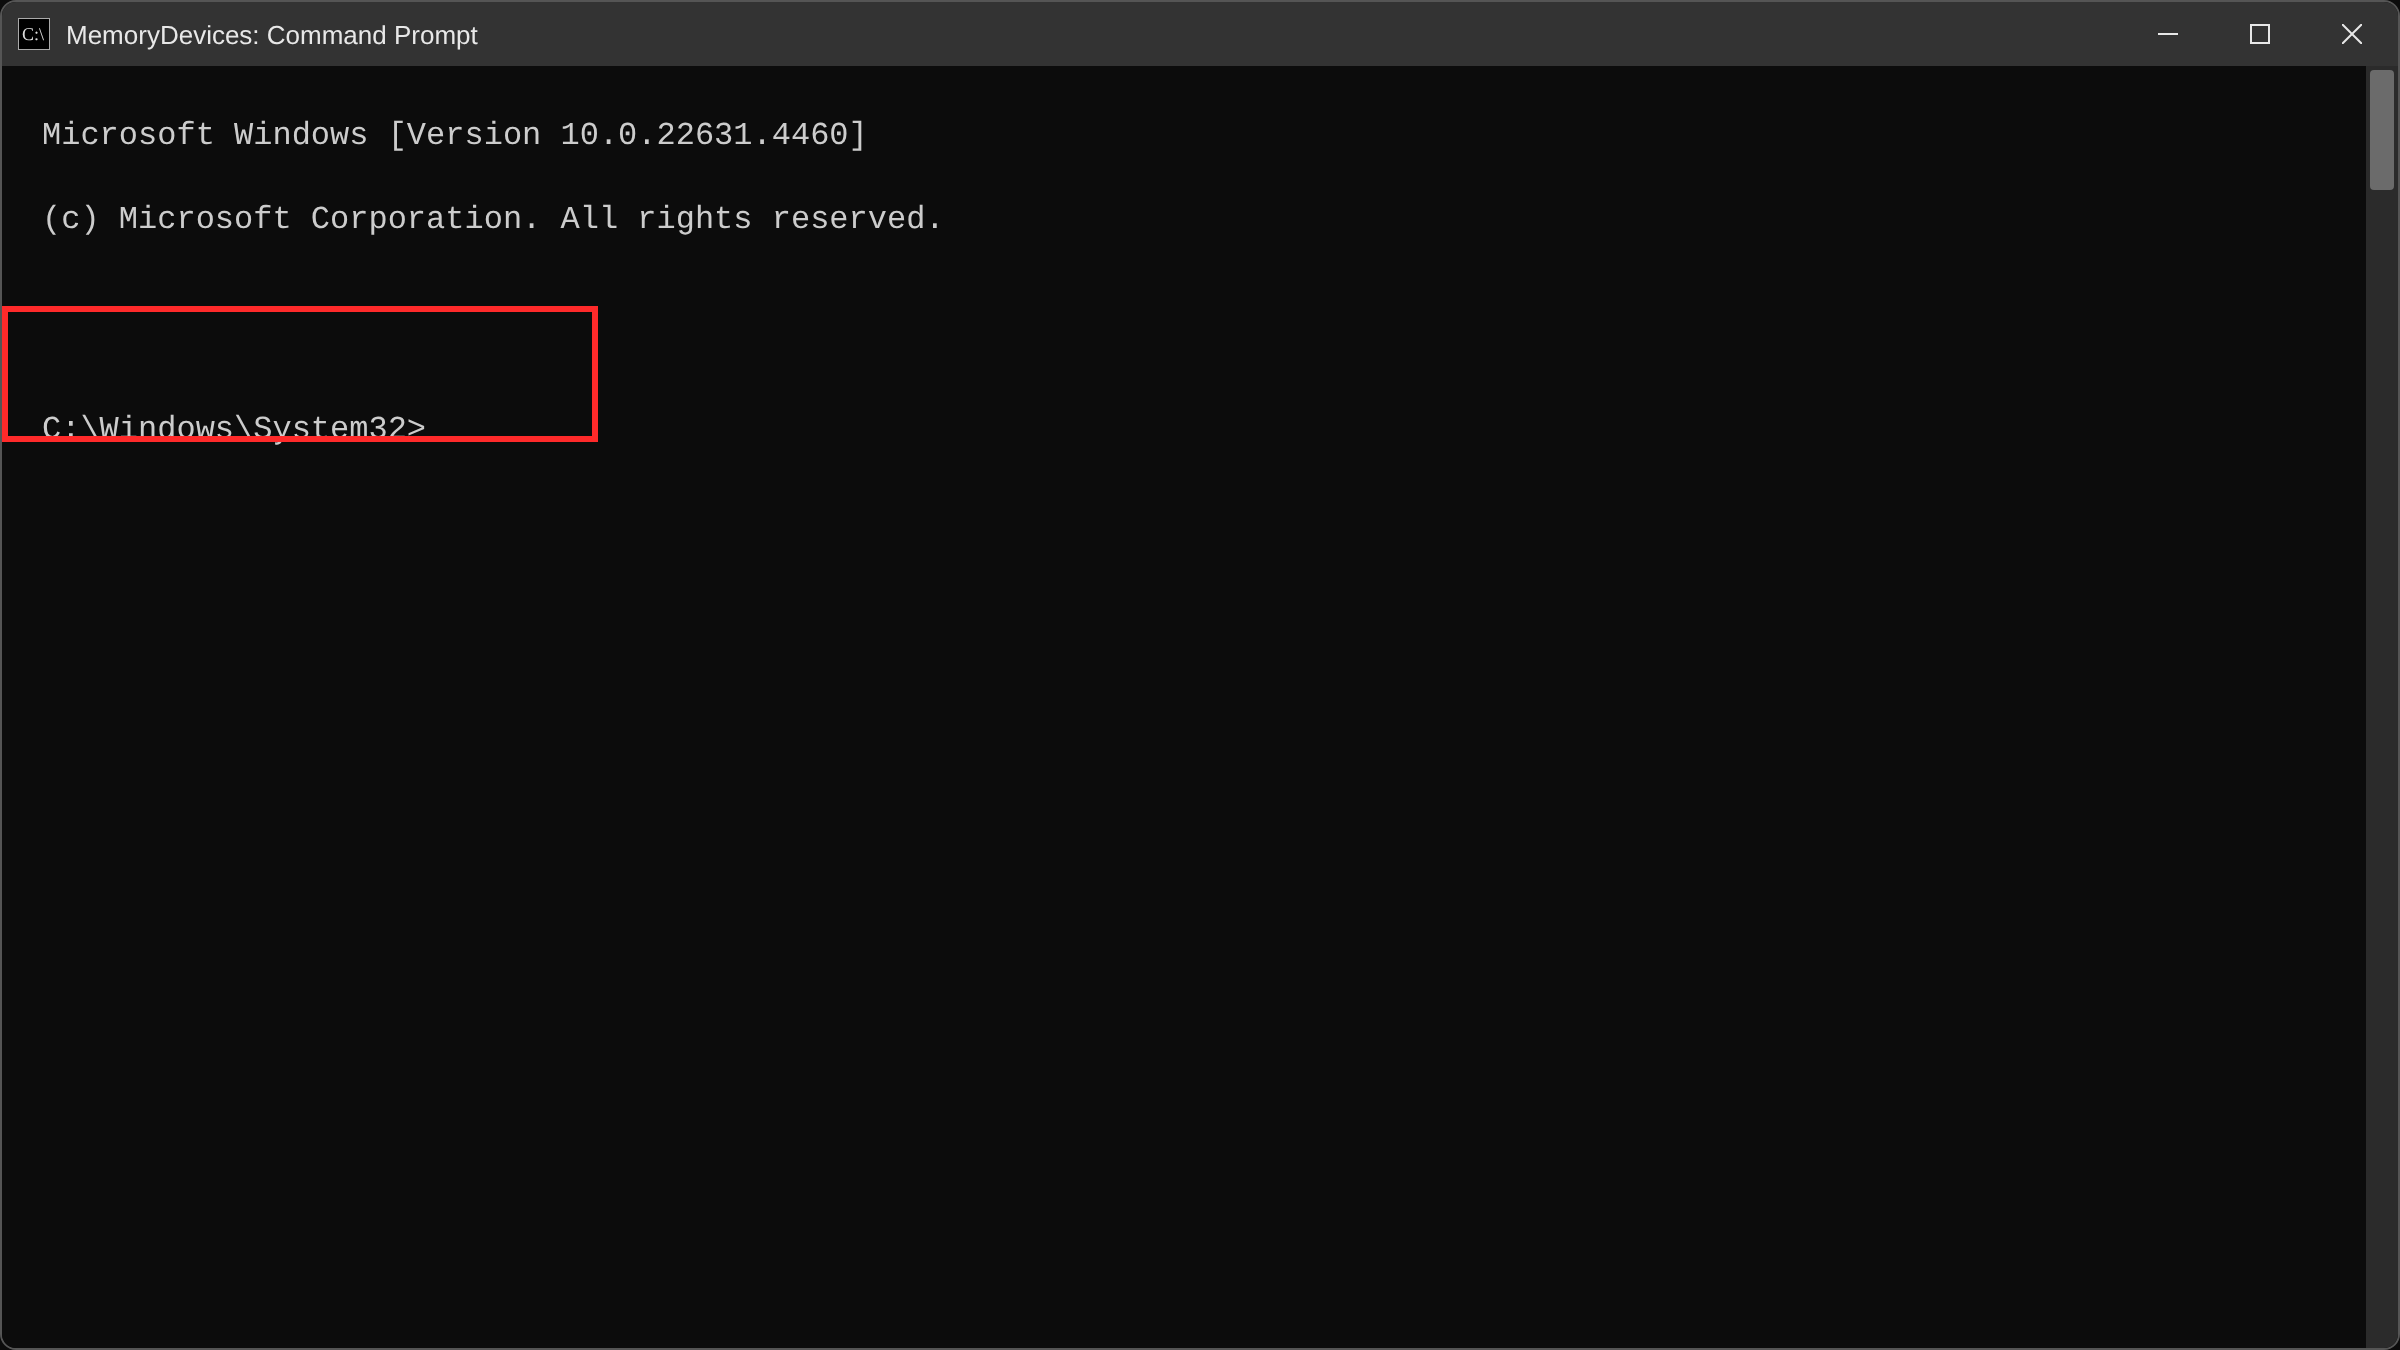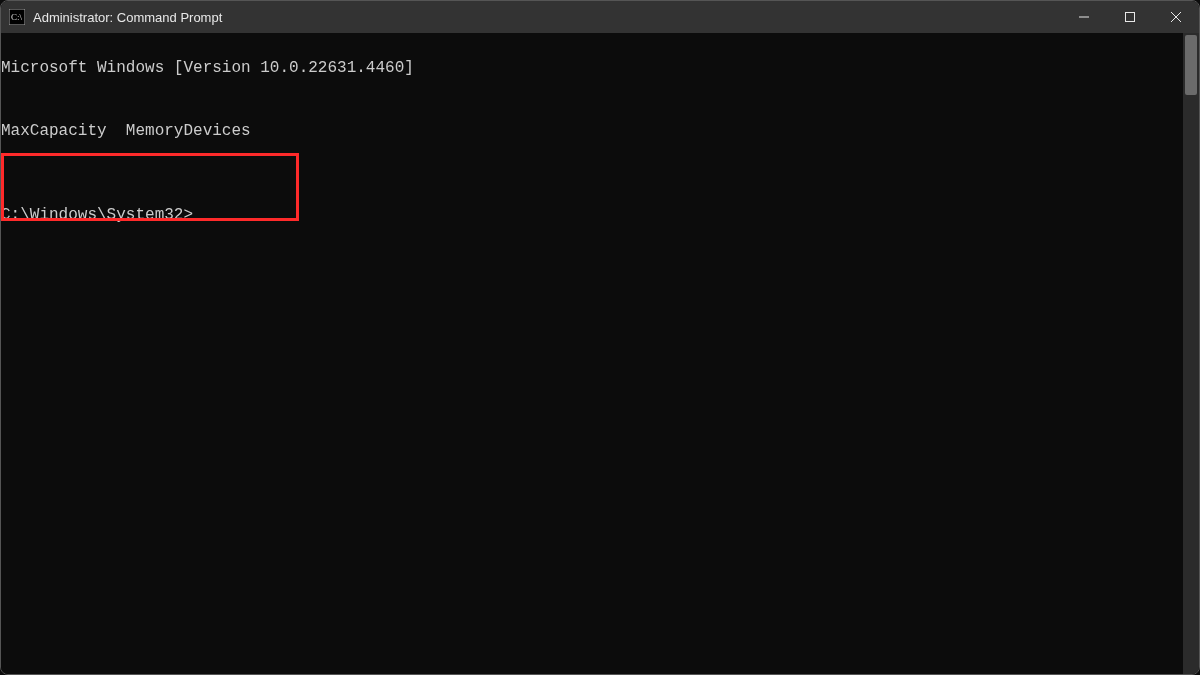--- a/index.html
+++ b/index.html
@@ -49,21 +49,21 @@
       display: flex;
       min-height: 0;
     }
     .terminal {
       flex: 1;
       background: #0c0c0c;
       color: #cccccc;
       font-family: Consolas, 'Courier New', monospace;
       font-size: 16px;
       line-height: 21px;
-      padding: 4px 0 4px 0;
+      padding: 4px 0 4px 20px;
       white-space: pre;
       position: relative;
       overflow: hidden;
     }
     .terminal-line { white-space: pre; }
     .highlight-box {
       position: absolute;
       border: 3px solid #ff2a2a;
       pointer-events: none;
     }
@@ -88,21 +88,21 @@
 <body>
 
 <div class="window">
   <div class="titlebar">
     <span class="app-icon">
       <svg width="16" height="16" viewBox="0 0 16 16">
         <rect x="0" y="0" width="16" height="16" fill="#000" stroke="#aaa" stroke-width="1"></rect>
         <text x="2" y="11" font-size="9" fill="#ddd" font-family="Consolas">C:\</text>
       </svg>
     </span>
-    <span class="title">Administrator: Command Prompt</span>
+    <span class="title">MemoryDevices: Command Prompt</span>
     <span class="spacer"></span>
     <div class="win-controls">
       <div class="win-btn">
         <svg width="10" height="10" viewBox="0 0 10 10">
             <line x1="0" y1="5" x2="10" y2="5" stroke="#e8e8e8" stroke-width="1"></line>
           </svg>
       </div>
       <div class="win-btn">
         <svg width="10" height="10" viewBox="0 0 10 10">
             <rect x="0.5" y="0.5" width="9" height="9" fill="none" stroke="#e8e8e8" stroke-width="1"></rect>
@@ -113,22 +113,22 @@
             <line x1="0" y1="0" x2="10" y2="10" stroke="#e8e8e8" stroke-width="1"></line>
             <line x1="10" y1="0" x2="0" y2="10" stroke="#e8e8e8" stroke-width="1"></line>
           </svg>
       </div>
     </div>
   </div>
 
   <div class="content-wrap">
     <div class="terminal">
 <div class="terminal-line">Microsoft Windows [Version 10.0.22631.4460]</div>
+<div class="terminal-line">(c) Microsoft Corporation. All rights reserved.</div>
 <div class="terminal-line"></div>
-<div class="terminal-line">MaxCapacity  MemoryDevices</div>
 <div class="terminal-line"></div>
 <div class="terminal-line"></div>
 <div class="terminal-line"><span>C:\Windows\System32&gt;</span></div>
       <div class="highlight-box" id="hlbox" style="top: 120px; left: 0px; width: 298px; height: 68px;"></div>
     </div>
     <div class="scrollbar-track">
       <div class="scrollbar-thumb"></div>
     </div>
   </div>
 </div>

